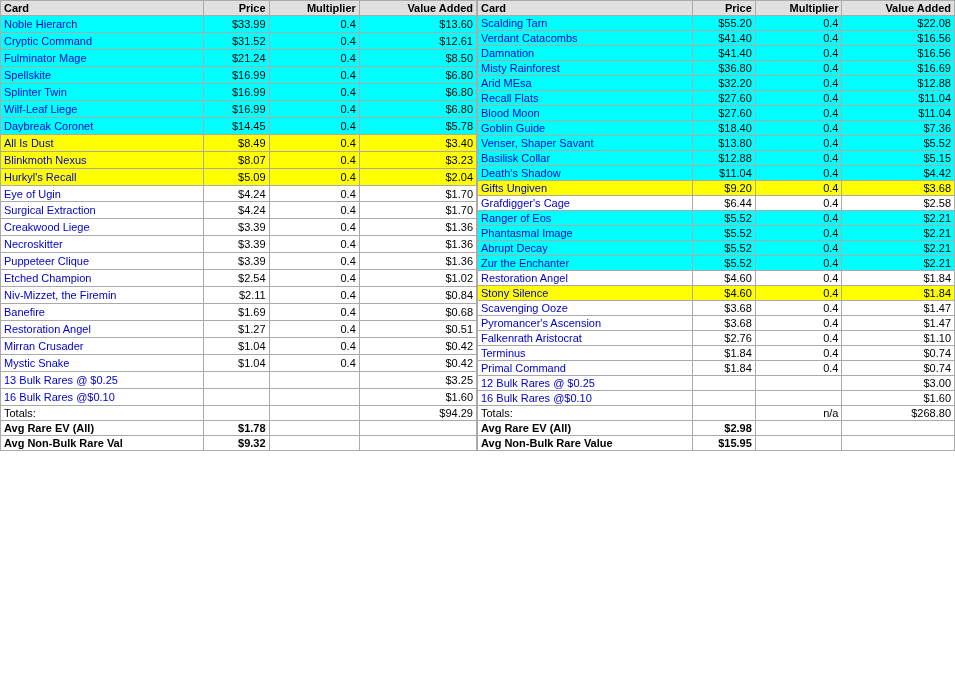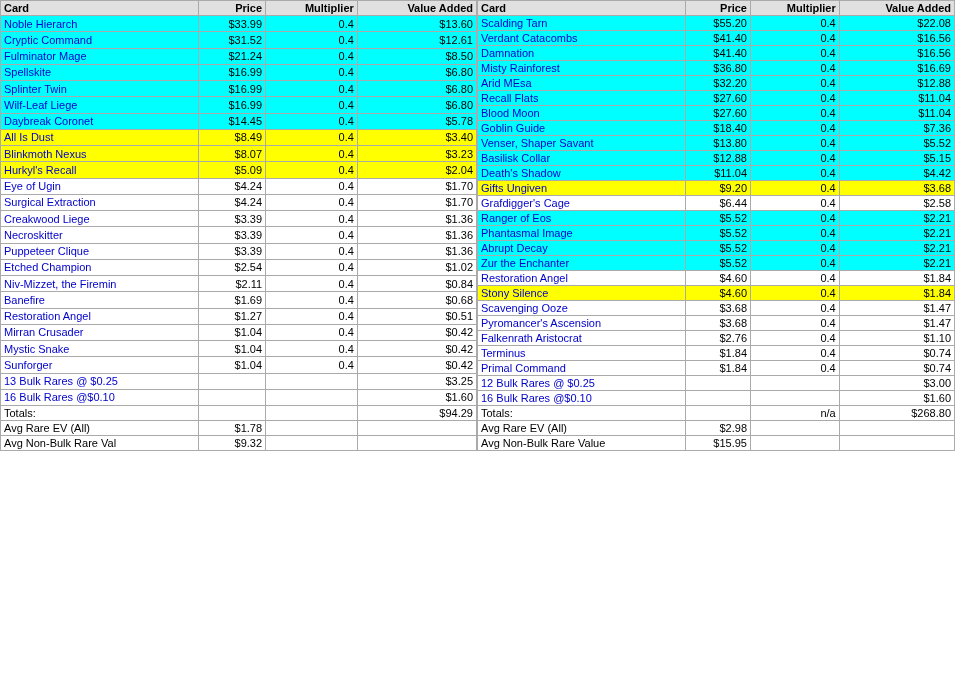--- a/index.html
+++ b/index.html
@@ -29,21 +29,21 @@
       font-weight: bold;
       text-align: left;
     }
     th.num, td.num {
       text-align: right;
     }
     .cyan { background: #00ffff; margin-left: 8px; }
     .yellow { background: #ffff00; border-radius: 7px; }
     td.card-name { color: #0000cc; }
     .totals-row td { font-weight: normal; }
-    .avg-row td { font-weight: normal; }
+    .avg-row td { font-weight: bold; }
   </style>
 </head>
 <body>
 
 <div class="container">
 
   <table>
     <thead>
       <tr>
         <th>Card</th>
@@ -173,26 +173,20 @@
           <td class="num">0.4</td>
           <td class="num">$0.42</td>
         </tr>
         <tr>
           <td class="card-name">Mystic Snake</td>
           <td class="num">$1.04</td>
           <td class="num">0.4</td>
           <td class="num">$0.42</td>
         </tr>
         <tr>
-          <td class="card-name">Sunforger</td>
-          <td class="num">$1.04</td>
-          <td class="num">0.4</td>
-          <td class="num">$0.42</td>
-        </tr>
-        <tr>
           <td class="card-name">13 Bulk Rares @ $0.25</td>
           <td class="num"></td>
           <td class="num"></td>
           <td class="num">$3.25</td>
         </tr>
         <tr>
           <td class="card-name">16 Bulk Rares @$0.10</td>
           <td class="num"></td>
           <td class="num"></td>
           <td class="num">$1.60</td>

